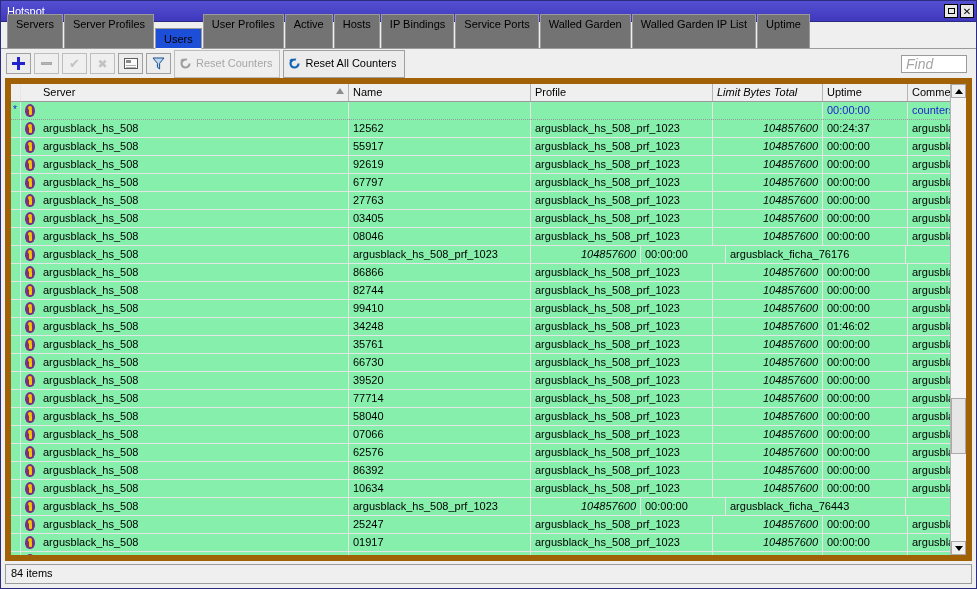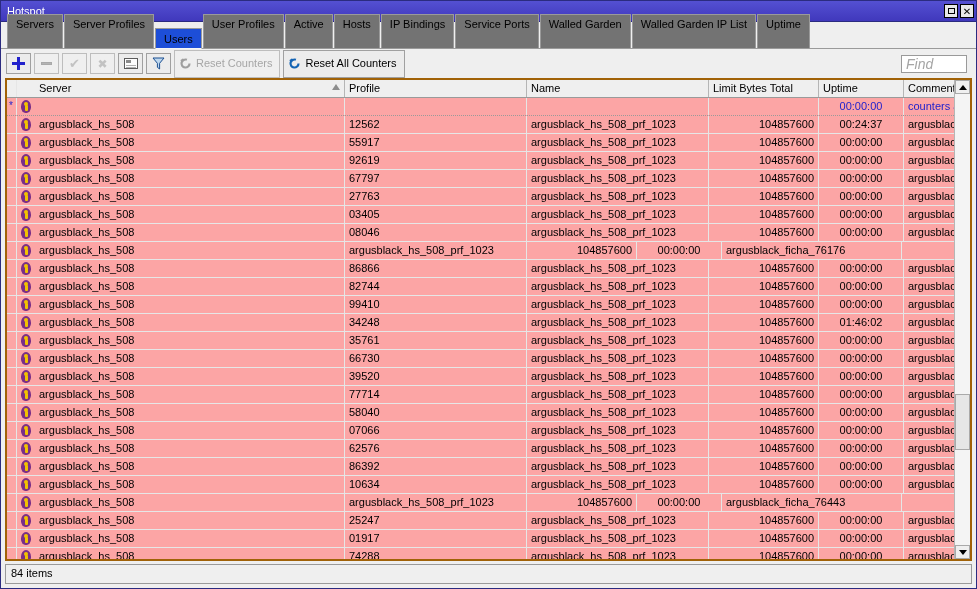--- a/index.html
+++ b/index.html
@@ -136,22 +136,22 @@
     background:#fff;border:1px solid #9a9a9a;
     box-sizing:border-box;
     font-size:14px;font-style:italic;color:#a5a5a5;
     line-height:16px;padding:0 4px;
     margin-right:4px;
   }
   
   .tablewrap{
     flex:1 1 auto;
     margin:0 4px;
-    border:2px solid #a16207;
-    background:#fca5a5;
+    border:6px solid #a16207;
+    background:#86efac;
     display:flex;flex-direction:column;
     overflow:hidden;
     position:relative;
   }
   .hdrrow{
     display:flex;flex:0 0 auto;
     height:17px;
     background:#efefef;
     border-bottom:1px solid #9a9a9a;
     font-size:11px;
@@ -188,22 +188,22 @@
     padding:0 4px;
     overflow:hidden;white-space:nowrap;
     border-right:1px solid #e6e6e6;
   }
   .c-flag{width:10px;flex:0 0 10px;border-right:1px solid #e6e6e6;
         font-size:10px;color:#2222cc;padding:0 0 0 2px;}
   .c-icon{width:18px;flex:0 0 18px;display:flex;align-items:center;justify-content:center;border-right:none;padding:0;}
   .c-server{width:310px;flex:0 0 310px;}
   .c-name{width:182px;flex:0 0 182px;}
   .c-profile{width:182px;flex:0 0 182px;}
-  .c-limit{width:110px;flex:0 0 110px;text-align:right;}
-  .c-uptime{width:85px;flex:0 0 85px;text-align:center;}
+  .c-limit{width:110px;flex:0 0 110px;text-align:right;font-style:italic;}
+  .c-uptime{width:85px;flex:0 0 85px;text-align:left;}
   .c-comment{width:180px;flex:0 0 180px;}
   .usericon{
     width:10px;height:13px;border-radius:50% 50% 45% 45%;
     background:#7a2f86;
     position:relative;
     display:block;
   }
   .usericon:before{
     content:"";position:absolute;left:3px;top:1.5px;width:4px;height:4px;border-radius:50%;background:#f2c300;
   }
@@ -309,22 +309,22 @@
   </div>
 
   <div class="tablewrap">
     <div class="hdrrow">
       <div class="hcell c-flag"></div>
       <div class="hcell c-icon"></div>
       <div class="hcell c-server">
         <span>Server</span>
         <i class="sortarrow"></i>
       </div>
+      <div class="hcell c-name">Name</div>
       <div class="hcell c-profile">Profile</div>
-      <div class="hcell c-name">Name</div>
       <div class="hcell c-limit" style="text-align:left">Limit Bytes Total</div>
       <div class="hcell c-uptime" style="text-align:left">Uptime</div>
       <div class="hcell c-comment">Comment</div>
 
     </div>
 
     <div class="rows" id="rows-container">
         <div class="row special">
           <div class="cell c-flag">*</div>
           <div class="cell c-icon">

